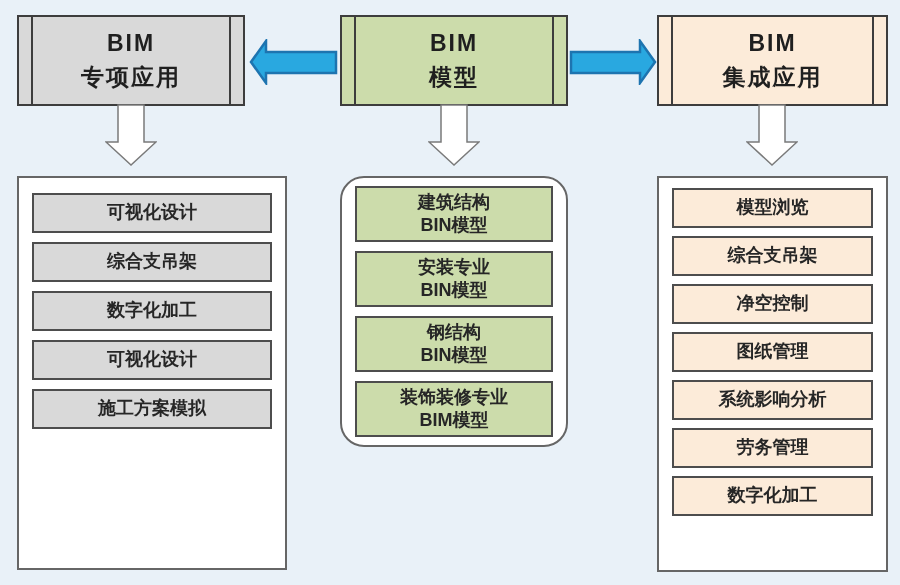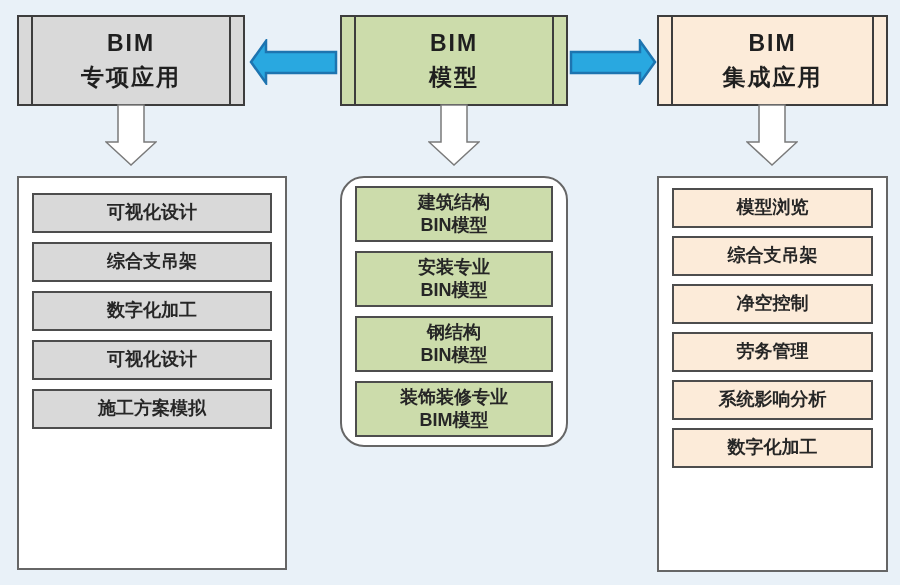--- a/index.html
+++ b/index.html
@@ -150,18 +150,19 @@
     <div class="item">钢结构
 BIN模型</div>
     <div class="item">装饰装修专业
 BIM模型</div>
   </div>
 
   <div id="panel-right" class="panel">
     <div class="item">模型浏览</div>
     <div class="item">综合支吊架</div>
     <div class="item">净空控制</div>
+    <div class="item">图纸管理</div>
+    <div class="item">系统影响分析</div>
     <div class="item">劳务管理</div>
-    <div class="item">系统影响分析</div>
     <div class="item">数字化加工</div>
   </div>
 
 </div>
 
 </body></html>

